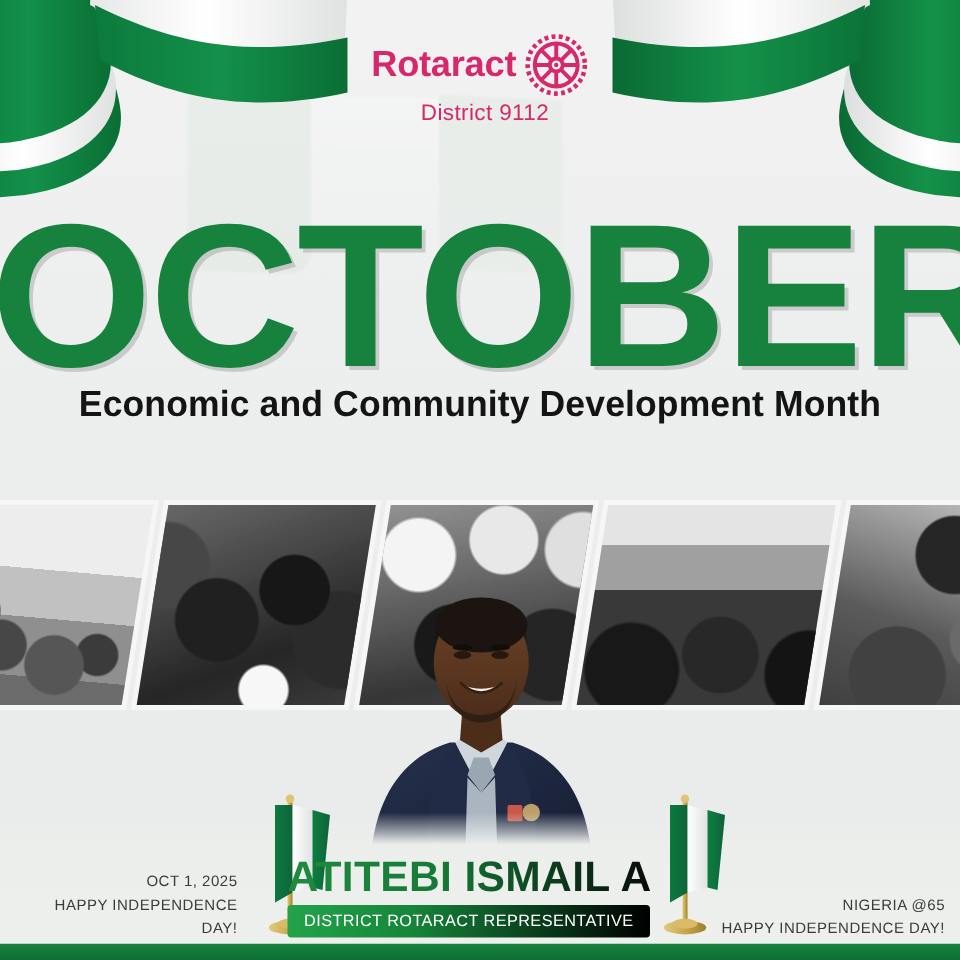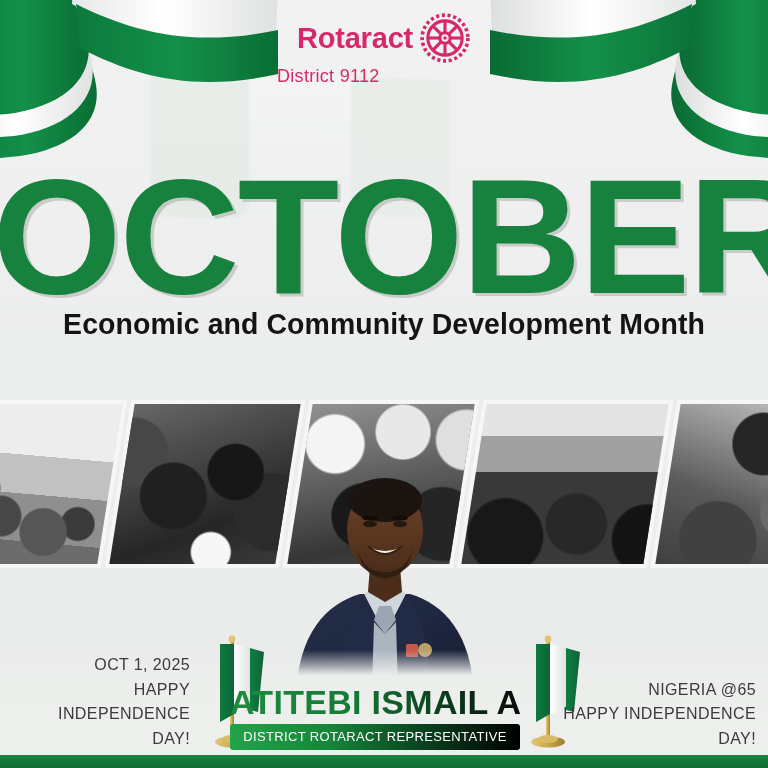--- a/index.html
+++ b/index.html
@@ -25,31 +25,31 @@
   .wm-band.g2{left:67%;width:33%;background:linear-gradient(180deg,#e2ebe4,#e6ece7);border-radius:0 0 0 18px;transform:skewY(2.5deg);}
 
   
   .ribbon{position:absolute;top:-10px;height:170px;width:330px;overflow:hidden;}
   .ribbon.left{left:-24px;}
   .ribbon.right{right:-24px;transform:scaleX(-1);}
   .ribbon svg{display:block;}
 
   
   .logo{
-    position:absolute;left:0;right:0;top:12px;margin:0 auto;
+    position:absolute;left:0;right:0;top:26px;margin:0 auto;
     width:230px;text-align:center;z-index:6;
   }
   .logo-row{display:flex;align-items:center;justify-content:center;gap:6px;}
   .logo-word{
     font-size:29px;font-weight:bold;color:#d6286b;letter-spacing:-.2px;
     line-height:1;font-family:"Liberation Sans", sans-serif;
   }
   .logo-district{
     font-size:18px;color:#d6286b;margin-top:2px;letter-spacing:.3px;
-    text-align:left;padding-left:8px;
+    text-align:center;padding-left:8px;
   }
   .wheel{width:52px;height:52px;}
 
   
   .headline{position:absolute;left:0;right:0;top:160px;text-align:center;z-index:5;}
   .welcome{
     font-size:28px;font-weight:bold;color:#17823d;letter-spacing:17px;
     text-indent:17px;line-height:1;
     text-shadow:1px 1px 0 rgba(255,255,255,.8);
   }
@@ -124,21 +124,21 @@
   
   .bottom{
     position:absolute;left:0;bottom:0;width:768px;height:118px;z-index:7;
     background:linear-gradient(180deg,rgba(238,239,238,0) 0%,#eceeec 22%,#eef0ee 100%);
   }
   .deskflag{position:absolute;bottom:14px;width:72px;height:120px;}
   .deskflag.left{left:196px;}
   .deskflag.right{left:512px;}
 
   .side-text{
-    position:absolute;bottom:16px;font-size:16px;color:#3b3b3b;
+    position:absolute;bottom:16px;font-size:12px;color:#3b3b3b;
     line-height:1.55;letter-spacing:.4px;
   }
   .side-text.left{left:18px;width:172px;text-align:right;}
   .side-text.right{right:12px;width:200px;text-align:right;}
   .side-text .l1{display:block;}
   .side-text .l2{display:block;}
 
   .namewrap{position:absolute;left:230px;bottom:18px;width:290px;text-align:center;}
   .name{
     font-family:"Liberation Sans Narrow","Liberation Sans",sans-serif;

